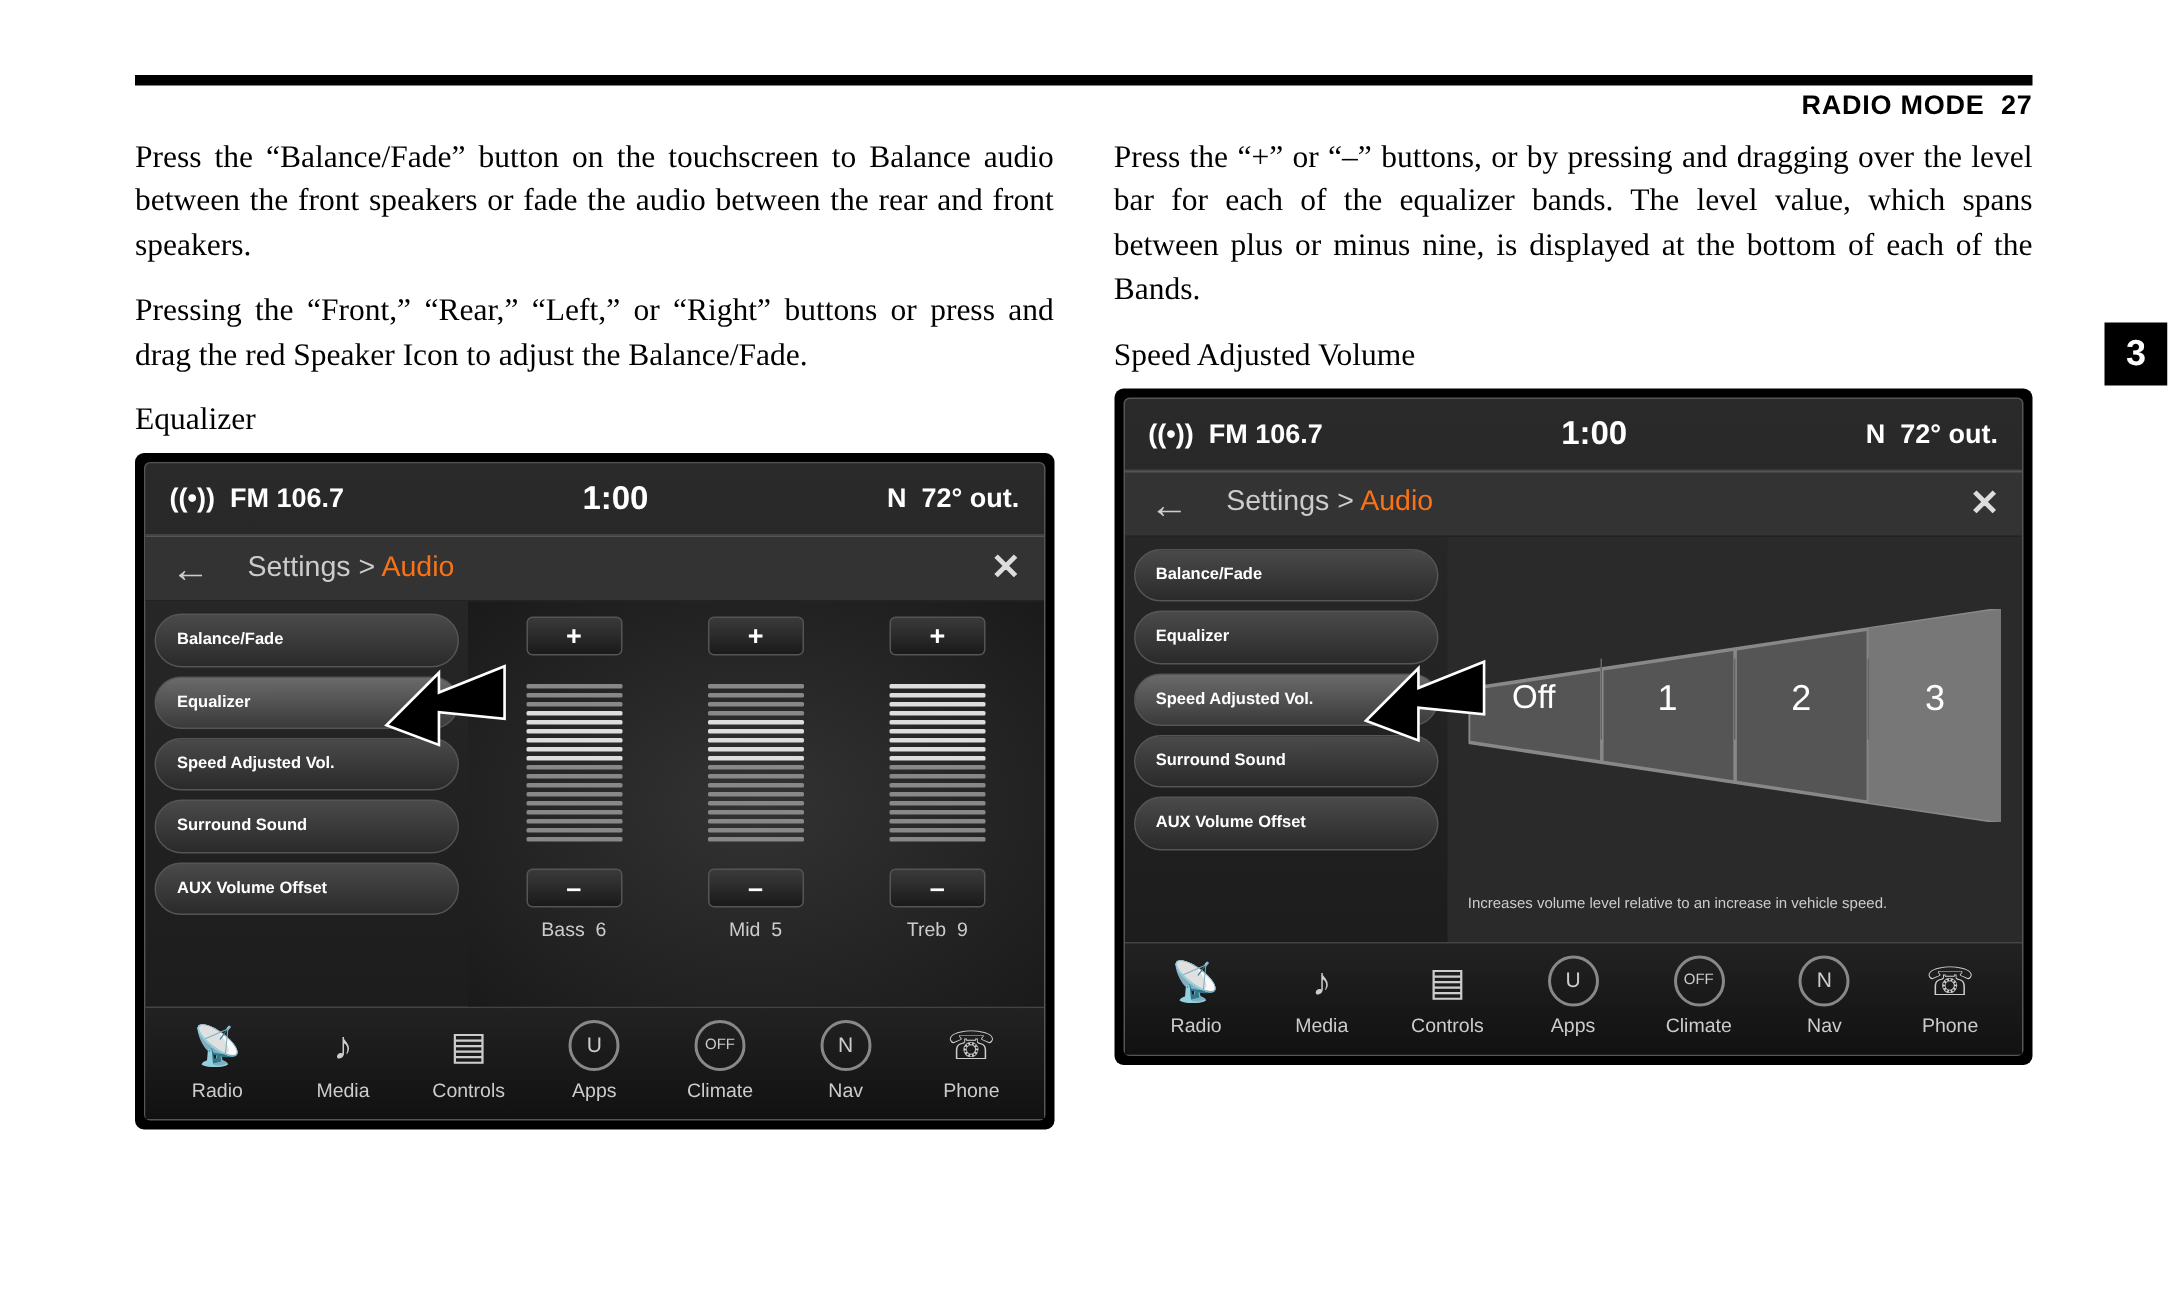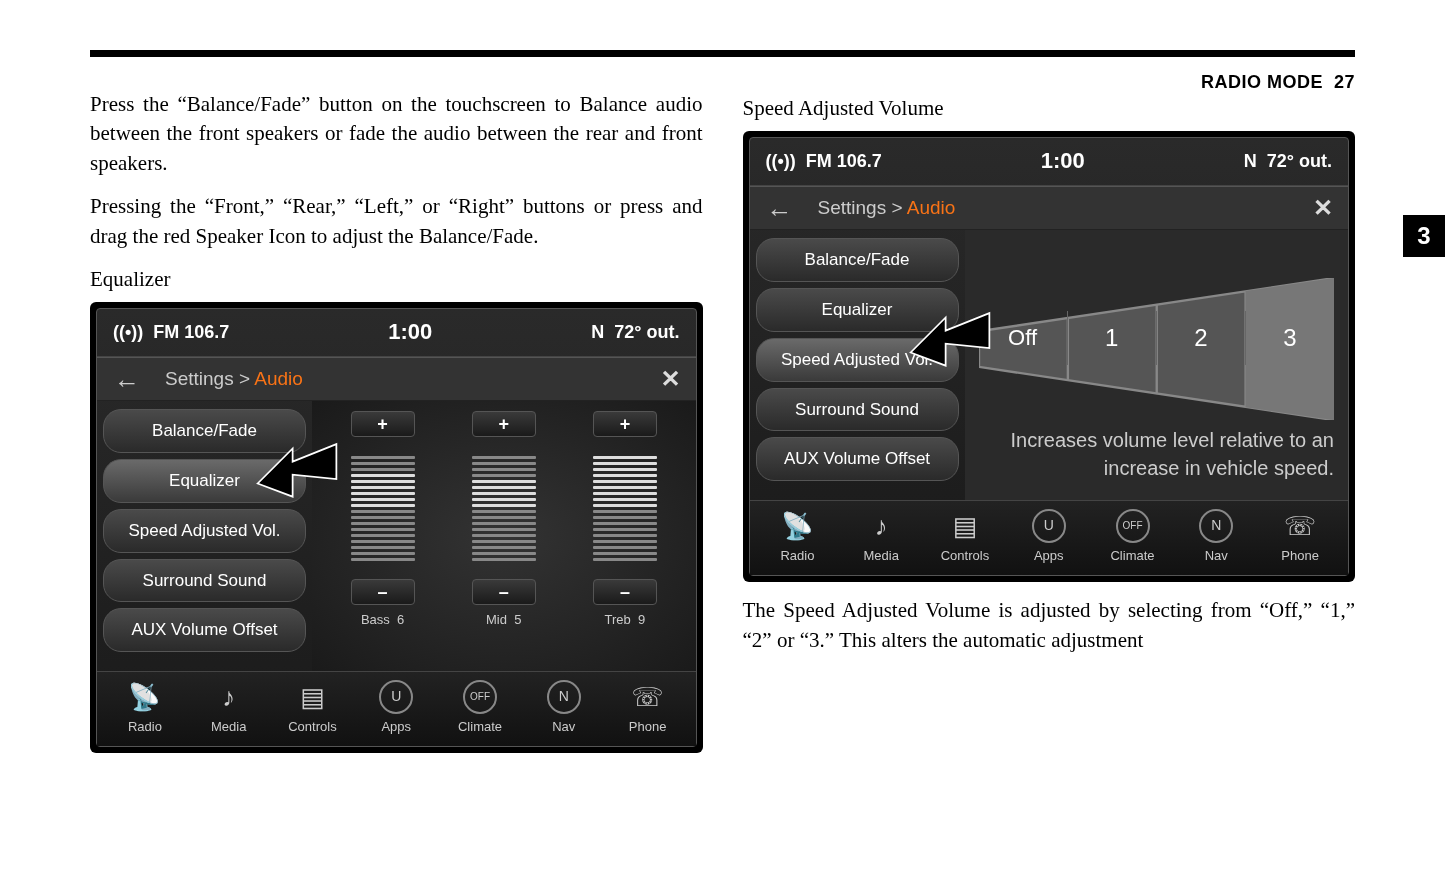--- a/index.html
+++ b/index.html
@@ -1,51 +1,51 @@
 <!DOCTYPE html>
 <html><head>
 <meta charset="utf-8">
 <style>
   * { box-sizing: border-box; margin: 0; padding: 0; }
   body { background: #fff; font-family: Georgia, 'Times New Roman', serif; width: 1445px; height: 874px; position: relative; padding: 50px 90px 40px 90px; color: #000; }
   .header-bar { position: absolute; top: 50px; left: 90px; right: 90px; height: 7px; background: #000; }
-  .header-label { position: absolute; top: 72px; right: 90px; font-family: Arial, Helvetica, sans-serif; font-weight: bold; font-size: 18px; letter-spacing: 0.5px; }
+  .header-label { position: absolute; top: 60px; right: 90px; font-family: Arial, Helvetica, sans-serif; font-weight: bold; font-size: 18px; letter-spacing: 0.5px; }
   .page-tab { position: absolute; right: 0; top: 215px; width: 42px; height: 42px; background: #000; color: #fff; font-family: Arial, sans-serif; font-weight: bold; font-size: 24px; display: flex; align-items: center; justify-content: center; }
   .columns { display: flex; gap: 40px; margin-top: 40px; }
   .col { flex: 1; font-size: 21px; line-height: 1.4; }
   .col p { text-align: justify; margin-bottom: 14px; }
   .col .heading { font-weight: normal; font-family: Georgia, serif; font-size: 21px; margin-bottom: 8px; margin-top: 4px; }
   .screenshot { background: #000; border-radius: 6px; padding: 6px; margin: 8px 0 14px 0; position: relative; }
   .screen-inner { background: linear-gradient(#2a2a2a,#1a1a1a); border: 1px solid #555; border-radius: 4px; padding: 0; position: relative; font-family: Arial, Helvetica, sans-serif; color: #ddd; }
   .status-bar { display: flex; align-items: center; justify-content: space-between; padding: 8px 16px; font-size: 18px; font-weight: bold; color: #fff; border-bottom: 1px solid #444; }
   .status-left, .status-right { display: flex; align-items: center; gap: 10px; }
   .status-center { font-size: 22px; }
   .breadcrumb { display: flex; align-items: center; background: #333; border-top: 1px solid #555; border-bottom: 1px solid #222; height: 44px; }
   .bc-back { width: 60px; display: flex; justify-content: center; align-items: center; font-size: 26px; color: #ccc; }
   .bc-path { flex: 1; padding-left: 8px; font-size: 19px; color: #ccc; }
   .bc-path .dim { color: #f97316; }
   .bc-close { width: 50px; text-align: center; font-size: 24px; font-weight: bold; }
   .screen-body { display: flex; min-height: 270px; }
   .side-list { width: 215px; display: flex; flex-direction: column; gap: 6px; padding: 8px 6px; }
-  .side-item { background: linear-gradient(#4a4a4a,#2a2a2a); border: 1px solid #555; border-radius: 18px; color: #fff; font-size: 17px; padding: 9px 14px; text-align: center; }
+  .side-item { background: linear-gradient(#4a4a4a,#2a2a2a); border: 1px solid #555; border-radius: 18px; color: #fff; font-size: 11px; padding: 9px 14px; text-align: left; font-weight: bold; }
   .side-item.active { background: linear-gradient(#6a6a6a,#3a3a3a); }
   .eq-panel { flex: 1; display: flex; justify-content: space-around; padding: 10px 10px 6px 10px; position: relative; background: radial-gradient(ellipse at center, #333 0%, #1a1a1a 100%); }
   .eq-band { display: flex; flex-direction: column; align-items: center; width: 80px; }
   .eq-plus, .eq-minus { width: 64px; height: 26px; background: linear-gradient(#3a3a3a,#1a1a1a); border: 1px solid #555; border-radius: 4px; color: #fff; display: flex; align-items: center; justify-content: center; font-size: 18px; font-weight: bold; }
   .eq-bars { height: 130px; width: 64px; margin: 6px 0; display: flex; flex-direction: column; justify-content: center; gap: 3px; position: relative; }
   .eq-bar-line { height: 3px; background: #888; border-radius: 1px; }
   .eq-bar-line.on { background: #ddd; }
   .eq-label { font-size: 13px; color: #ccc; margin-top: 6px; }
   .sav-panel { flex: 1; padding: 18px 14px 10px 14px; background: #2a2a2a; position: relative; display: flex; flex-direction: column; }
   .sav-shape { position: relative; height: 120px; margin: 30px 0 20px 0; }
   .sav-trap { position: absolute; inset: 0; }
   .sav-opts { position: absolute; inset: 0; display: flex; align-items: center; }
   .sav-opt { flex: 1; text-align: center; color: #fff; font-size: 24px; border-left: 1px solid #666; padding: 10px 0; }
   .sav-opt:first-child { border-left: none; font-size: 22px; }
-  .sav-caption { text-align: right; font-size: 20px; color: #ccc; margin-top: auto; padding-bottom: 8px; }
+  .sav-caption { text-align: left; font-size: 10px; color: #ccc; margin-top: auto; padding-bottom: 8px; }
   .bottom-nav { display: flex; justify-content: space-around; align-items: flex-end; padding: 8px 6px 10px 6px; border-top: 1px solid #444; background: linear-gradient(#222,#111); }
   .nav-item { display: flex; flex-direction: column; align-items: center; gap: 4px; color: #ccc; font-size: 13px; width: 66px; }
   .nav-icon { width: 34px; height: 34px; border: 2px solid #888; border-radius: 50%; display: flex; align-items: center; justify-content: center; font-size: 14px; color: #ccc; }
   .nav-icon.nocircle { border: none; font-size: 26px; }
   .arrow-pointer { position: absolute; width: 90px; height: 70px; z-index: 10; }
   .arrow-svg { width: 100%; height: 100%; }
 </style>
 </head>
 <body>
 
@@ -207,20 +207,21 @@
               <div class="nav-icon nocircle">☏</div>
               <span>Phone</span>
             </div>
         </div>
       </div>
     </div>
 
   </div>
 
   <div class="col">
+    <p>Press the “+” or “–” buttons, or by pressing and dragging over the level bar for each of the equalizer bands. The level value, which spans between plus or minus nine, is displayed at the bottom of each of the Bands.</p>
     <div class="heading">Speed Adjusted Volume</div>
 
     <div class="screenshot">
       <div class="screen-inner">
         <div class="status-bar">
           <div class="status-left">
             <span>((•))</span>
             <span>FM 106.7</span>
           </div>
           <div class="status-center">1:00</div>
@@ -296,15 +297,14 @@
               <span>Nav</span>
             </div>
           <div class="nav-item">
               <div class="nav-icon nocircle">☏</div>
               <span>Phone</span>
             </div>
         </div>
       </div>
     </div>
 
-    <p>The Speed Adjusted Volume is adjusted by selecting from “Off,” “1,” “2” or “3.” This alters the automatic adjustment</p>
   </div>
 </div>
 
 </body></html>

